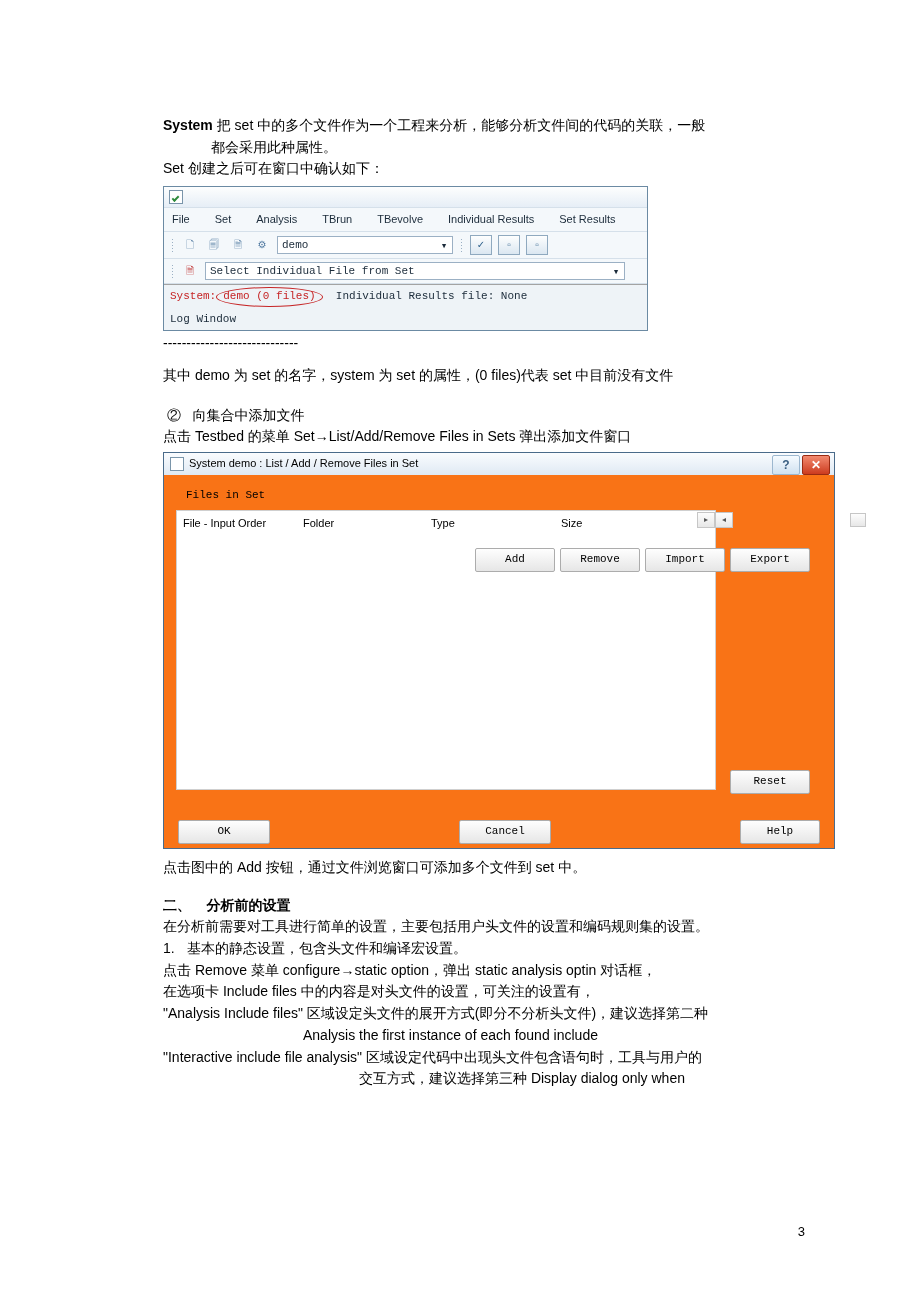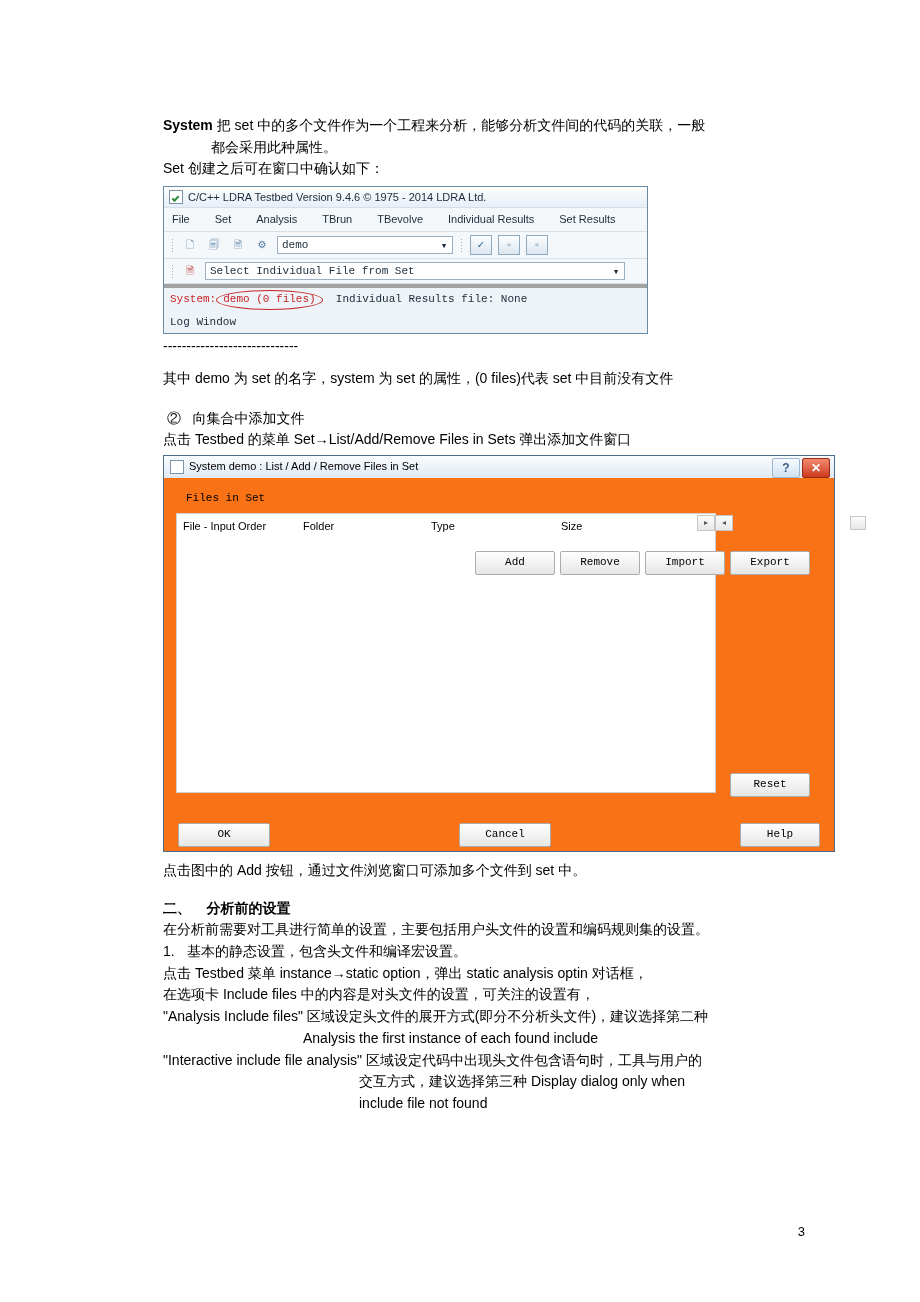--- a/index.html
+++ b/index.html
@@ -17,21 +17,21 @@
   .win-title .sq:before{content:"";position:absolute;left:2px;top:5px;width:5px;height:2px;border-bottom:2px solid #2e8b3c;border-left:2px solid #2e8b3c;transform:rotate(-45deg)}
   .menubar{display:flex;gap:25px;padding:3px 8px;background:#f4f8fb;border-top:1px solid #d5e0ea;border-bottom:1px solid #d5e0ea}
   .menubar span{cursor:default}
   .toolbar{display:flex;align-items:center;padding:3px 6px;gap:6px;border-bottom:1px solid #d5e0ea;background:#f4f8fb}
   .ico{width:16px;height:16px;display:inline-flex;align-items:center;justify-content:center;font-size:10px;color:#5079a0;border:1px solid transparent}
   .dots{width:5px;height:16px;background-image:radial-gradient(#9bb0c4 1px,transparent 1px);background-size:3px 3px;background-position:1px 1px}
   .combo{height:18px;border:1px solid #9bb0c4;background:#fff;display:flex;align-items:center;font-family:"Courier New",monospace;font-size:11px;padding:4px 4px;box-sizing:border-box;position:relative}
   .combo .caret{position:absolute;right:2px;top:3px;width:12px;height:12px;display:flex;align-items:center;justify-content:center}
   .tb-btn{width:20px;height:18px;border:1px solid #8fa9bf;background:linear-gradient(#fdfefe,#dbe7f1);display:flex;align-items:center;justify-content:center;font-size:10px;color:#2c5f8a}
   .row2{display:flex;align-items:center;padding:3px 6px;gap:6px;border-bottom:1px solid #d5e0ea;background:#f4f8fb}
-  .statusbar{padding:2px 6px;font-family:"Courier New",monospace;font-size:11px;border-top:4px solid #a3a3a3}
+  .statusbar{padding:2px 6px;font-family:"Courier New",monospace;font-size:11px;border-top:1px solid #a3a3a3}
   .statusbar .red{color:#c62425}
   .redov{display:inline-block;border:1px solid #c62425;border-radius:50%/50%;padding:0 6px 1px;color:#c62425}
   .dash-sep{letter-spacing:0;font-size:14px;color:#000}
   .dialog{width:670px;border:1px solid #4a6b8a;background:#f97316;margin:4px 0 8px 0;font-family:Tahoma,Verdana,sans-serif;font-size:11px;color:#000}
   .dlg-title{height:22px;background:linear-gradient(#fafcfe,#dfe9f3);display:flex;align-items:center;padding-left:6px;position:relative}
   .dlg-title .sq2{width:12px;height:12px;border:1px solid #7a95aa;background:#fff;margin-right:5px}
   .dlg-title-btns{position:absolute;right:4px;top:2px;display:flex;gap:2px}
   .tbtn{width:26px;height:18px;display:flex;align-items:center;justify-content:center;font-size:12px;font-weight:700;border-radius:2px}
   .tbtn.help{background:linear-gradient(#f6fbff,#d0e1f0);border:1px solid #9cb7cf;color:#3a5f82}
   .tbtn.close{background:linear-gradient(#f28a70,#cc3b1f);border:1px solid #9a2a12;color:#fff}
@@ -59,21 +59,20 @@
 <body>
 
 <div class="page">
   <p class="body-text"><span class="bold">System</span><span> 把 set 中的多个文件作为一个工程来分析，能够分析文件间的代码的关联，一般</span></p>
   <p class="body-text indent1">都会采用此种属性。</p>
   <p class="body-text">Set 创建之后可在窗口中确认如下：</p>
 
   <div class="win">
     <div class="win-title">
       <span class="sq"></span>
-      <span>C/C++ LDRA Testbed Version 9.4.6 © 1975 - 2014 LDRA Ltd.</span>
     </div>
     <div class="menubar">
       <span>File</span>
       <span>Set</span>
       <span>Analysis</span>
       <span>TBrun</span>
       <span>TBevolve</span>
       <span>Individual Results</span>
       <span>Set Results</span>
     </div>
@@ -154,22 +153,21 @@
         <div class="btn" style="width:78px">Help</div>
       </div>
     </div>
   </div>
 
   <p class="body-text">点击图中的 Add 按钮，通过文件浏览窗口可添加多个文件到 set 中。</p>
 
   <p class="sect-head" style="margin-top:16px"><span>二、</span>&nbsp;&nbsp;&nbsp;&nbsp;<span>分析前的设置</span></p>
   <p class="body-text"> 在分析前需要对工具进行简单的设置，主要包括用户头文件的设置和编码规则集的设置。</p>
   <p class="body-text"><span class="list-num">1.</span>&nbsp;<span>基本的静态设置，包含头文件和编译宏设置。</span></p>
-  <p class="body-text"><span>点击 Testbed 菜单 instance</span><span class="arrow">→</span><span>static option，弹出 static analysis optin 对话框，</span></p>
+  <p class="body-text"><span>点击 Remove 菜单 configure</span><span class="arrow">→</span><span>static option，弹出 static analysis optin 对话框，</span></p>
   <p class="body-text">在选项卡 Include files 中的内容是对头文件的设置，可关注的设置有，</p>
   <p class="body-text">"Analysis Include files"  区域设定头文件的展开方式(即分不分析头文件)，建议选择第二种</p>
   <p class="body-text" style="padding-left:140px">Analysis the first instance of each found include</p>
   <p class="body-text">"Interactive include file analysis"  区域设定代码中出现头文件包含语句时，工具与用户的</p>
   <p class="body-text" style="padding-left:196px;text-align:justify">交互方式，建议选择第三种 Display dialog only when</p>
-  <p class="body-text" style="padding-left:196px">include file not found</p>
 
   <div class="page-num">3</div>
 </div>
 
 </body></html>

